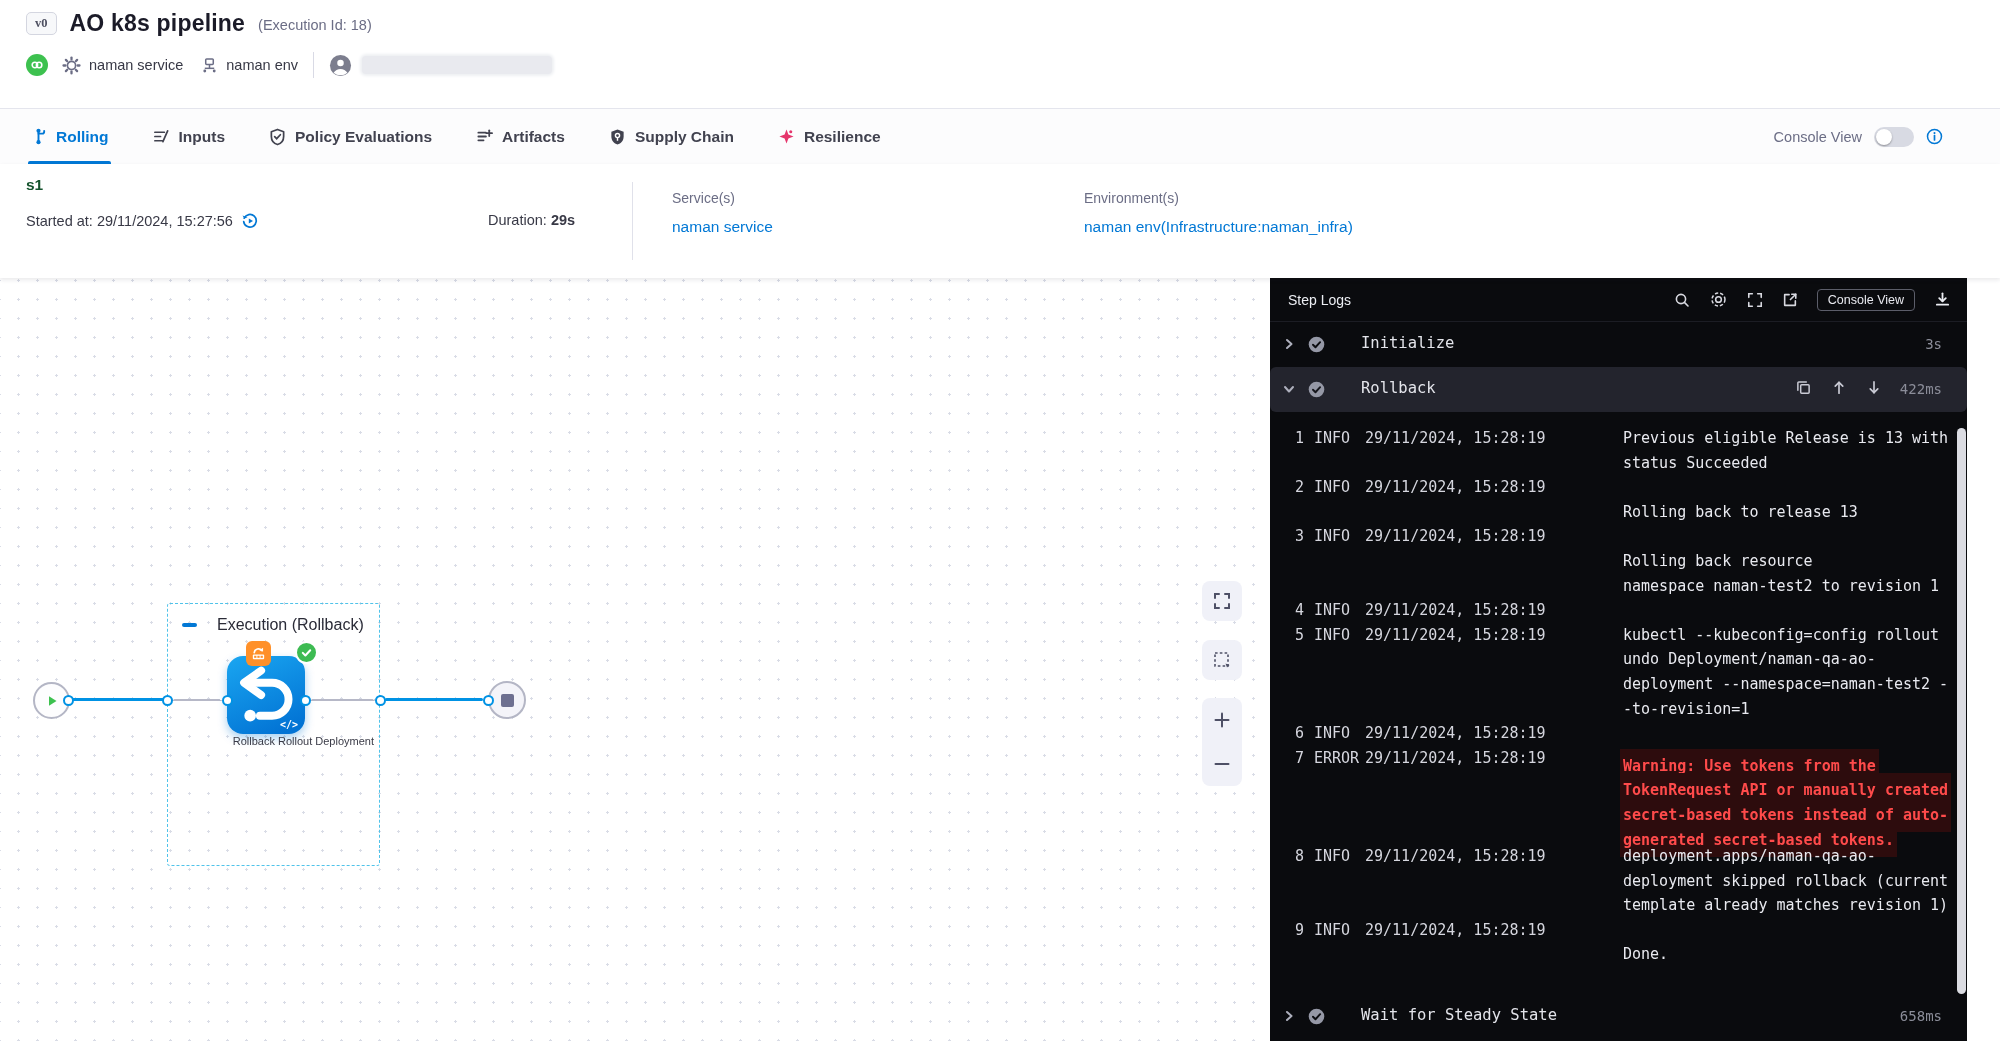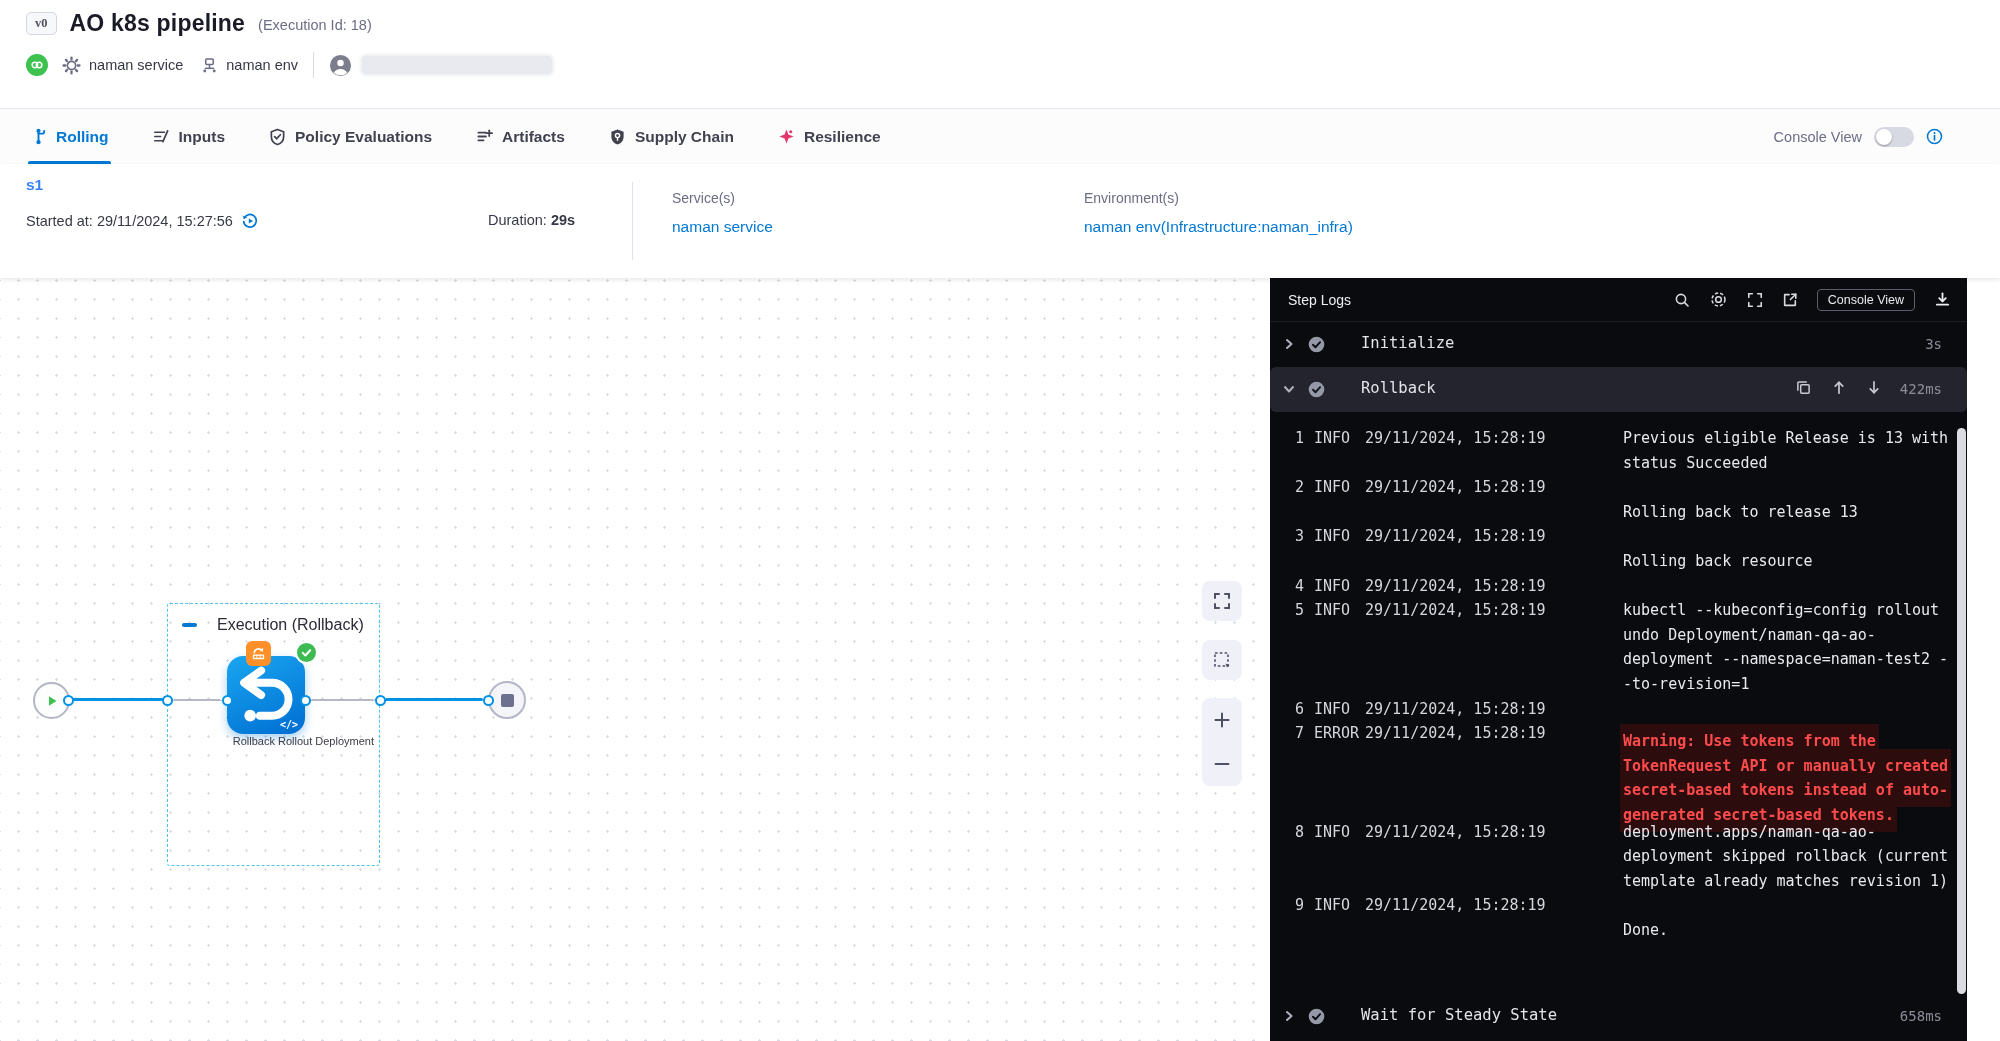--- a/index.html
+++ b/index.html
@@ -32,21 +32,21 @@
        background:#0278d5;border-radius:2px 2px 0 0;}
   .tabbar-right{position:absolute;right:57px;top:0;height:55px;display:flex;align-items:center;gap:12px;}
   .cv-label{font-size:14.5px;color:#6b6d85;}
   .toggle{width:40px;height:20px;border-radius:10px;background:#d8dae3;position:relative;cursor:pointer;}
   .toggle .knob{position:absolute;left:2px;top:2px;width:16px;height:16px;border-radius:50%;
        background:#fff;box-shadow:0 1px 2px rgba(0,0,0,.35);}
 
   
   .stage-bar{position:absolute;left:0;top:164px;width:2000px;height:114px;background:#fff;
              box-shadow:0 2px 4px rgba(40,41,61,.10);z-index:5;}
-  .stage-name{position:absolute;left:26px;top:12px;font-size:15.5px;font-weight:700;color:#3b82f6;}
+  .stage-name{position:absolute;left:26px;top:12px;font-size:15.5px;font-weight:700;color:#14532d;}
   .started{position:absolute;left:26px;top:48px;font-size:14.5px;color:#383946;display:flex;gap:8px;align-items:center;}
   .duration{position:absolute;left:488px;top:48px;font-size:14.5px;color:#383946;}
   .duration b{font-weight:700;}
   .stage-vdiv{position:absolute;left:632px;top:18px;width:1px;height:78px;background:#e0e1ea;}
   .svc-label{position:absolute;font-size:14px;color:#6b6d85;top:26px;}
   .svc-link{position:absolute;font-size:15.5px;color:#0278d5;top:54px;cursor:pointer;}
 
   
   .canvas{position:absolute;left:0;top:278px;width:1270px;height:763px;background:#fff;
           background-image:radial-gradient(#d9dce6 1.1px,transparent 1.1px);
@@ -500,20 +500,23 @@
         </div>
         <div class="log-row">
           <span class="ln">3</span>
           <span class="lv">INFO</span>
           <span class="tm">29/11/2024, 15:28:19</span>
         </div>
         <div class="log-row">
           <span class="ms">Rolling back resource</span>
         </div>
         <div class="log-row">
+          <span class="ms">namespace naman-test2 to revision 1</span>
+        </div>
+        <div class="log-row">
           <span class="ln">4</span>
           <span class="lv">INFO</span>
           <span class="tm">29/11/2024, 15:28:19</span>
         </div>
         <div class="log-row">
           <span class="ln">5</span>
           <span class="lv">INFO</span>
           <span class="tm">29/11/2024, 15:28:19</span>
           <span class="ms">kubectl --kubeconfig=config rollout</span>
         </div>

